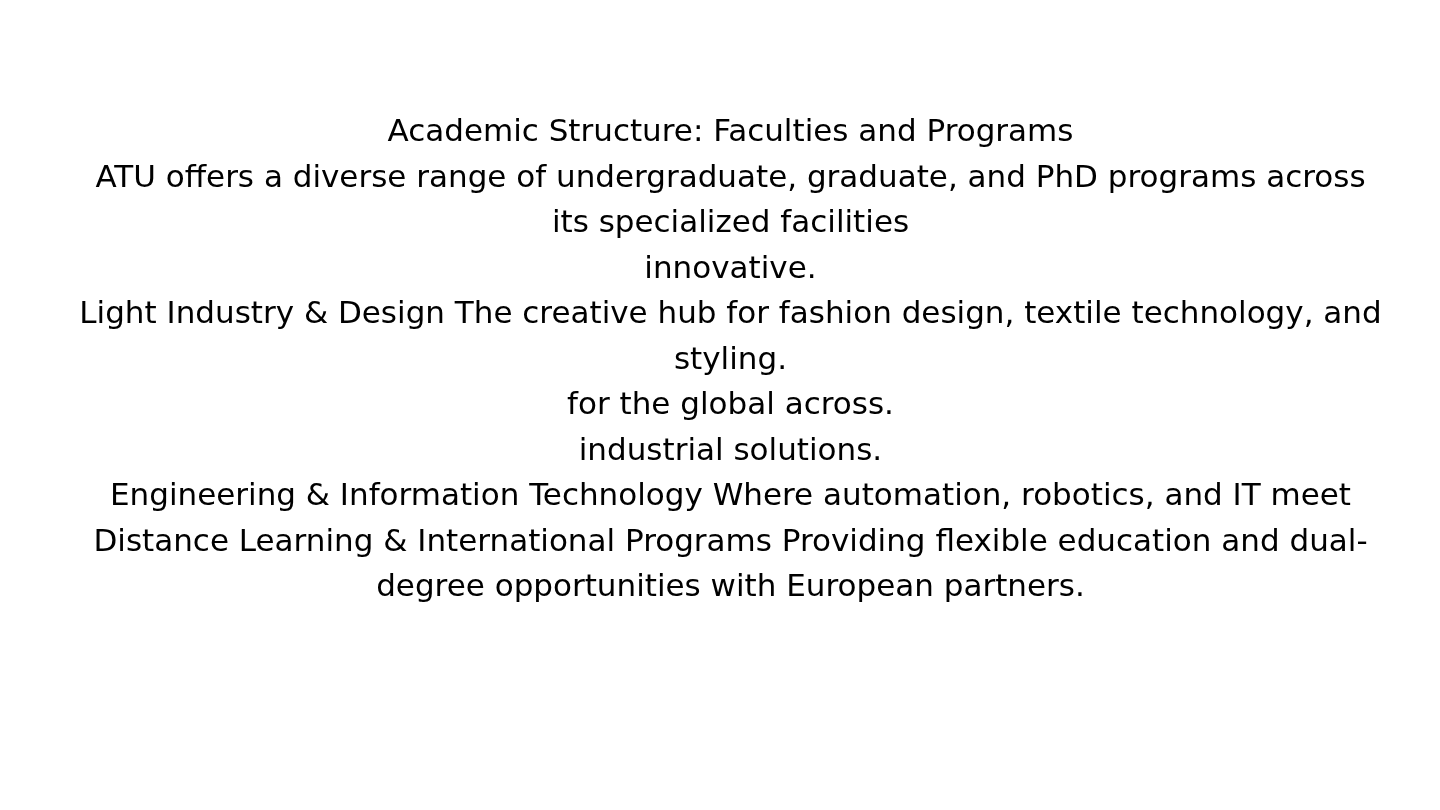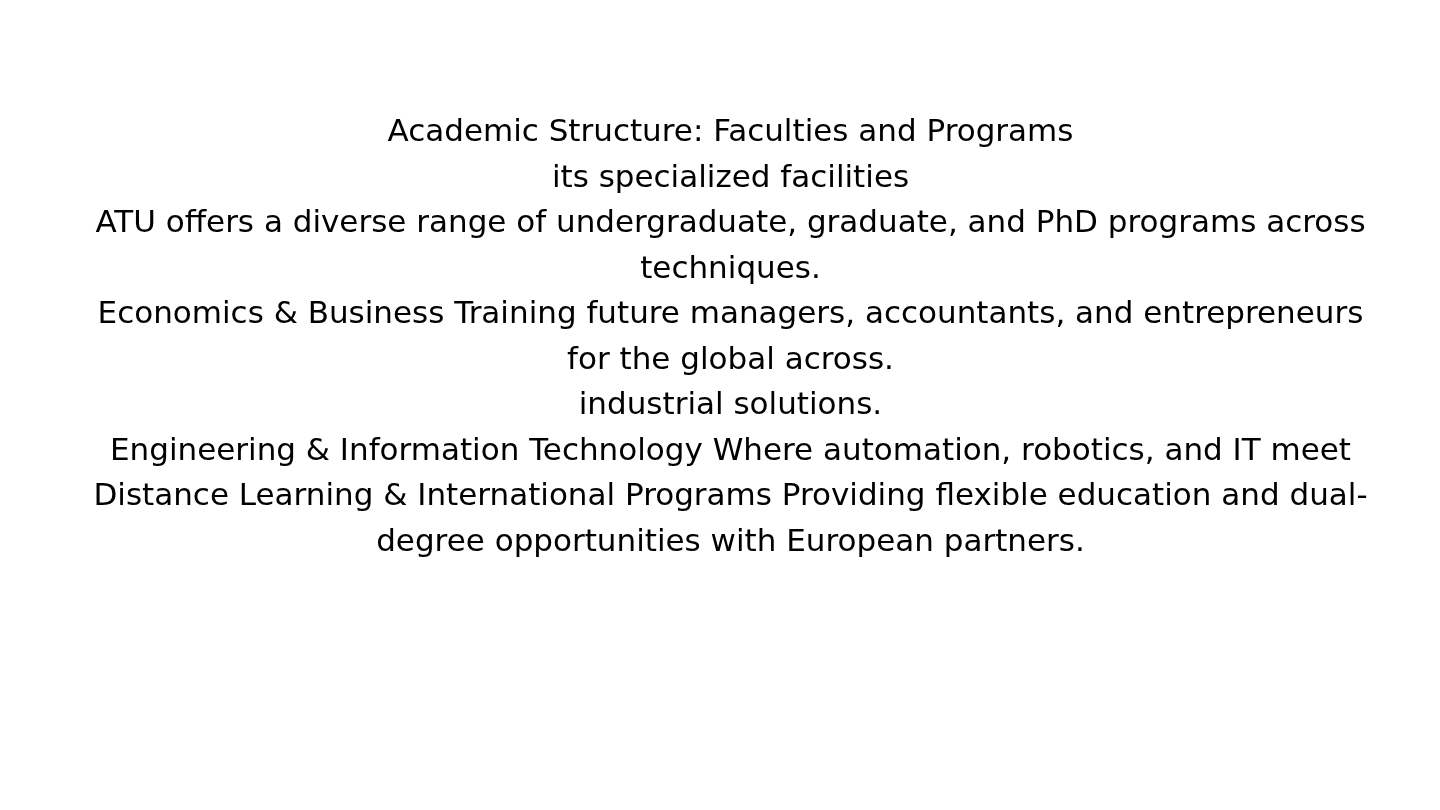--- a/index.html
+++ b/index.html
@@ -32,23 +32,24 @@
     text-align: center;
     white-space: pre;
   }
 </style>
 </head>
 <body>
 
 <main class="page">
   <div class="text-block">
     <div class="text-line">Academic Structure: Faculties and Programs</div>
+    <div class="text-line">ATU offers a diverse range of undergraduate, graduate, and PhD programs across</div>
     <div class="text-line">its specialized facilities</div>
-    <div class="text-line">ATU offers a diverse range of undergraduate, graduate, and PhD programs across</div>
-    <div class="text-line">techniques.</div>
-    <div class="text-line">Economics &amp; Business Training future managers, accountants, and entrepreneurs</div>
+    <div class="text-line">innovative.</div>
+    <div class="text-line">Light Industry &amp; Design The creative hub for fashion design, textile technology, and</div>
+    <div class="text-line">styling.</div>
     <div class="text-line">for the global across.</div>
     <div class="text-line">industrial solutions.</div>
     <div class="text-line">Engineering &amp; Information Technology Where automation, robotics, and IT meet</div>
     <div class="text-line">Distance Learning &amp; International Programs Providing flexible education and dual-</div>
     <div class="text-line">degree opportunities with European partners.</div>
   </div>
 </main>
 
 </body></html>

